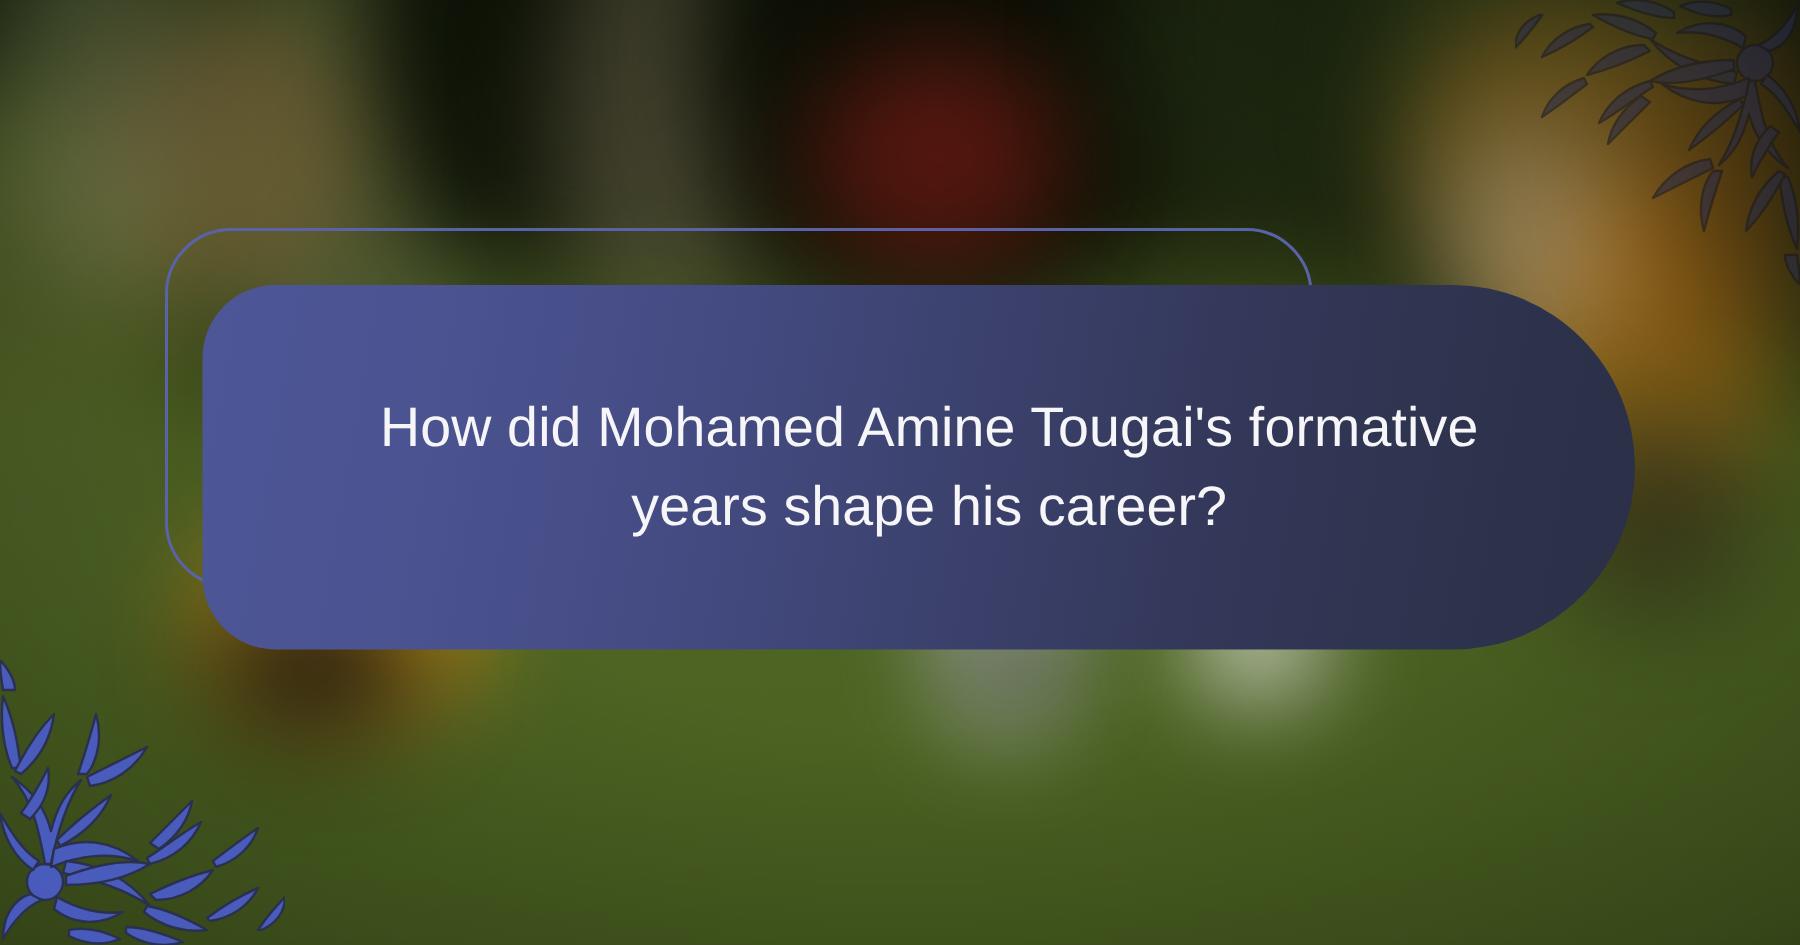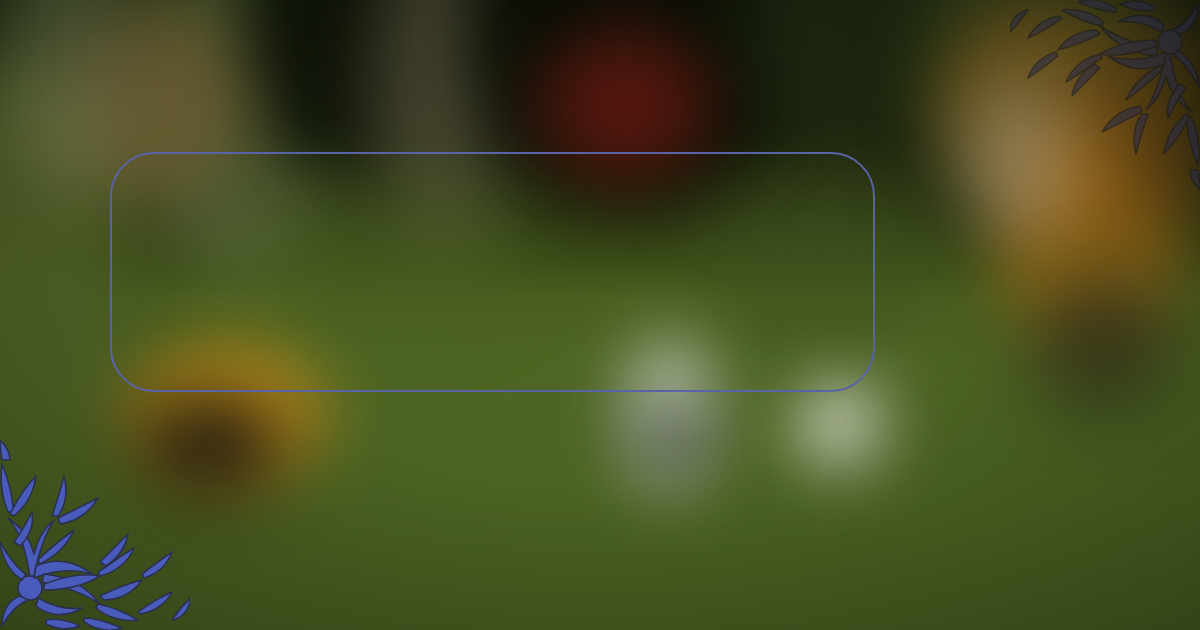--- a/index.html
+++ b/index.html
@@ -242,14 +242,17 @@
         <path d="M46 6 C 58 0, 70 0, 80 4 C 68 10, 56 12, 46 10 Z"></path>
         <path d="M20 84 C 30 94, 34 106, 32 118 C 26 106, 20 96, 14 88 Z"></path>
         <path d="M40 66 C 56 74, 68 86, 74 100 C 60 90, 48 80, 38 70 Z"></path>
         <path d="M106 64 C 118 72, 126 84, 128 96 C 118 86, 108 76, 100 68 Z"></path>
       </g>
     </svg>
   </div>
 
   <div class="card-outline"></div>
 
+  <div class="card">
+    <h1 class="card-title">How did Mohamed Amine Tougai's formative years shape his career?</h1>
+  </div>
 
 </div>
 
 </body></html>

